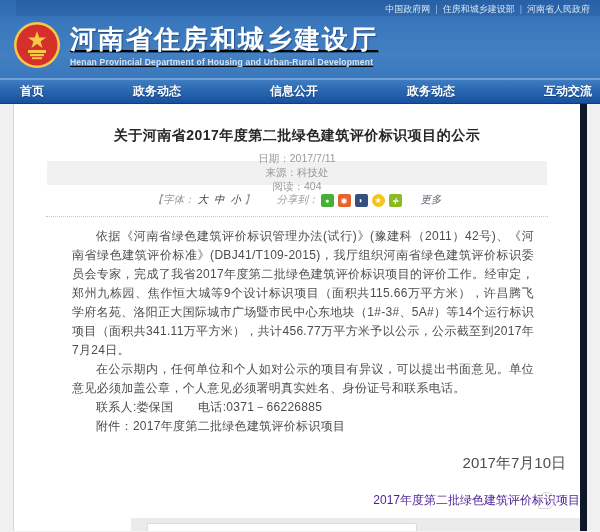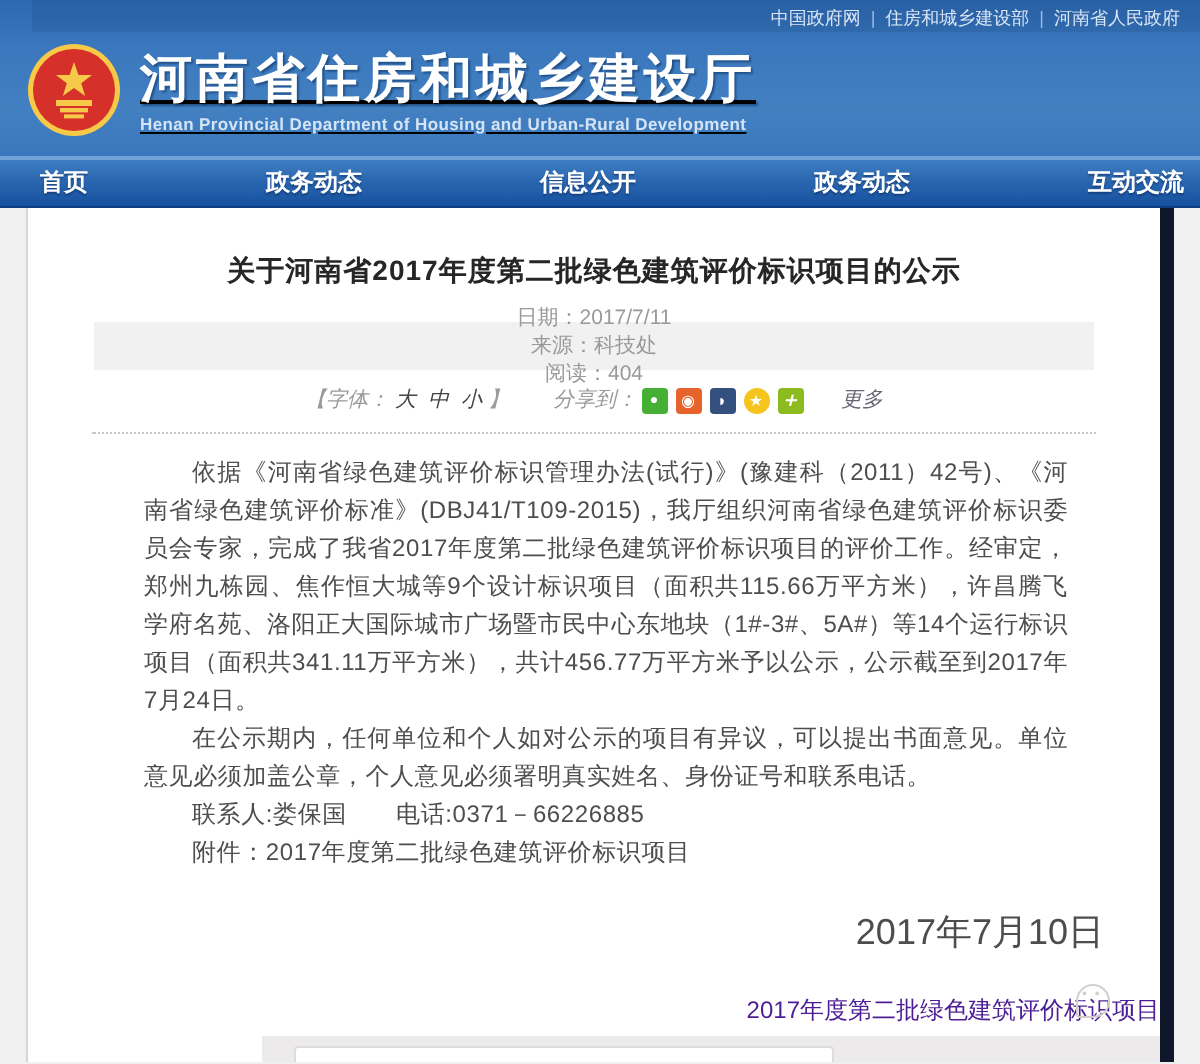--- a/index.html
+++ b/index.html
@@ -48,21 +48,21 @@
   .ic-qq { background:#34507e; } .ic-qq::after { content:"◗"; font-size:8px; }
   .ic-qzone { background:#f5c51e; border-radius:7px; } .ic-qzone::after { content:"★"; font-size:8px; }
   .ic-more { background:#8cbb1f; } .ic-more::after { content:"＋"; font-size:10px; font-weight:bold; }
   .share-more { color:#667; margin-left:17px; cursor:pointer; }
   .dotted-sep { margin:5px 32px 0; border-bottom:1px dotted #c9c9c9; }
 
   .article-body { margin:10px 46px 0 58px; font-size:12px; line-height:19px;
     color:#4d4d4d; letter-spacing:0.3px; }
   .article-body p { text-indent:2em; text-align:justify; }
   .line { text-indent:2em; }
-  .sign-date { text-align:right; margin:18px 28px 0 0; font-size:18px; color:#4d4d4d; }
+  .sign-date { text-align:right; margin:18px 14px 0 0; font-size:15px; color:#4d4d4d; }
   .attach-title { text-align:right; margin-top:19px; font-size:12px; color:#4c1d95; }
 
   .watermark { position:absolute; right:20px; top:388px; display:flex; align-items:center;
     color:#c9c6c6; font-size:14.5px; letter-spacing:1px; }
   .wm-icon { width:17px; height:17px; border:1.5px solid #d2cfcf; border-radius:50% 50% 50% 12%;
     position:relative; margin-right:5px; }
   .wm-icon::after { content:"• •"; position:absolute; top:1px; left:2px; font-size:7px; color:#d2cfcf; }
 
   .bottom-strip { position:absolute; left:117px; right:0; bottom:0; height:13px; background:#eceaea; }
   .table-peek { position:absolute; left:133px; bottom:0; width:270px; height:8px;

